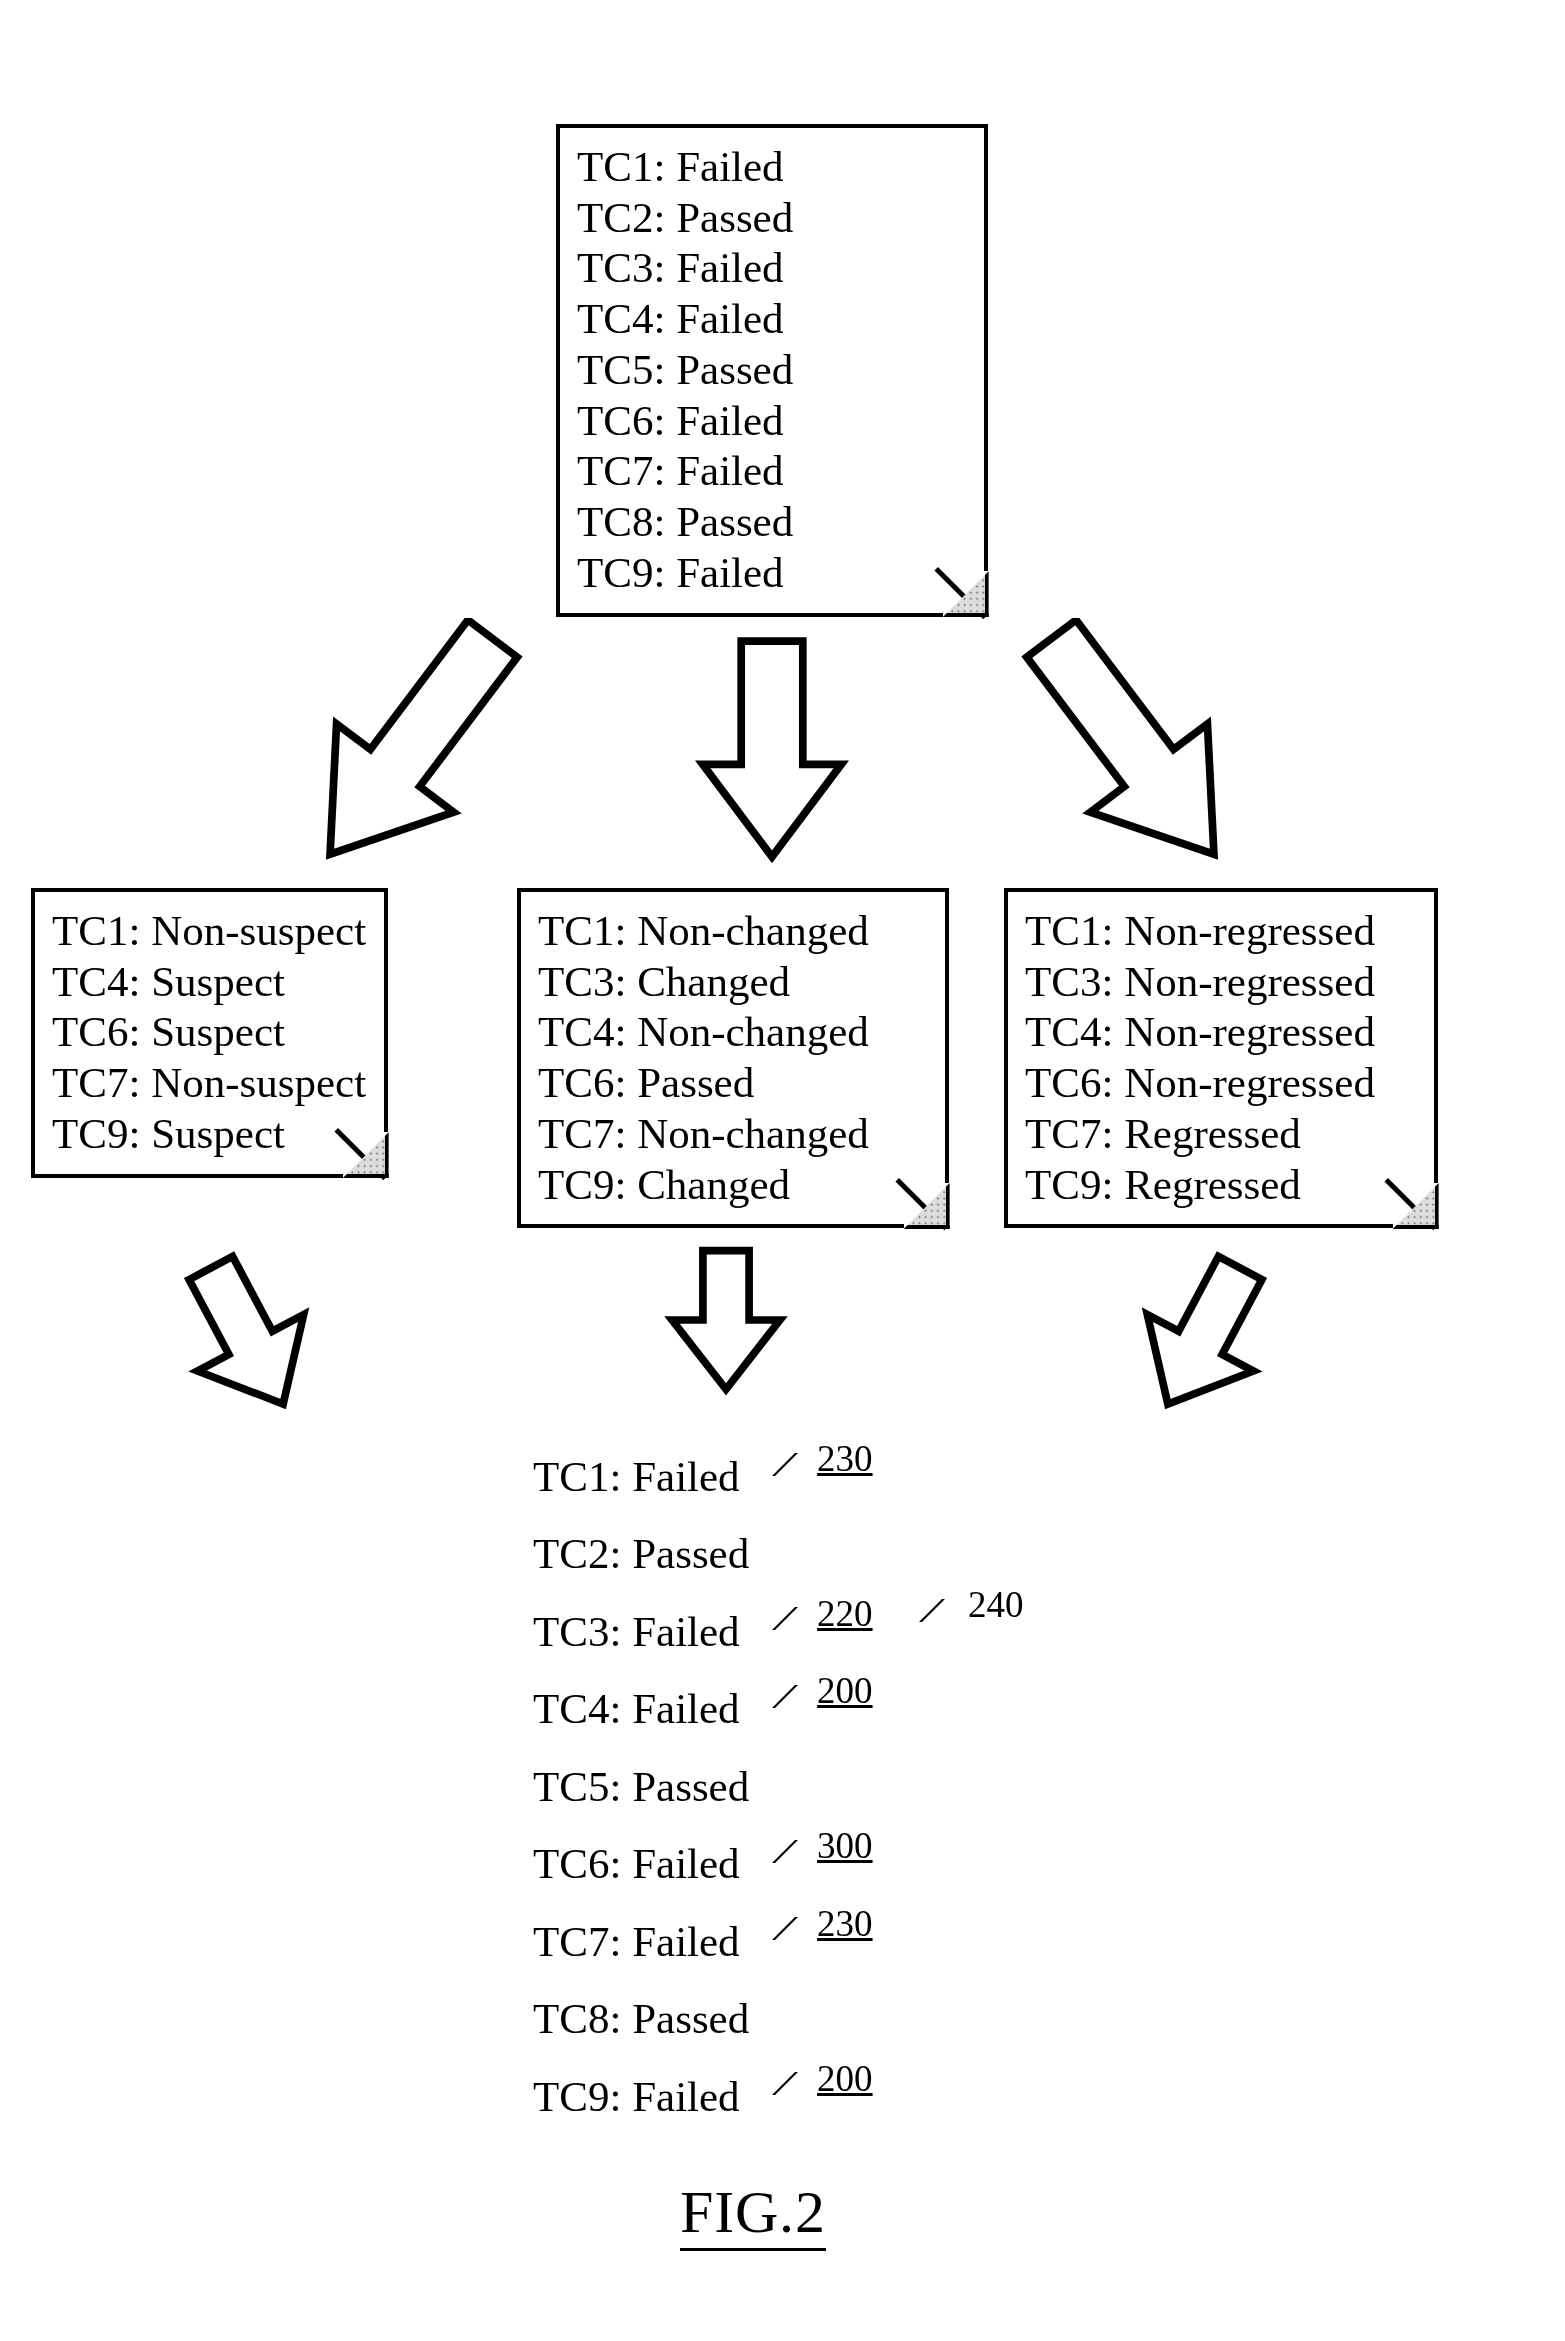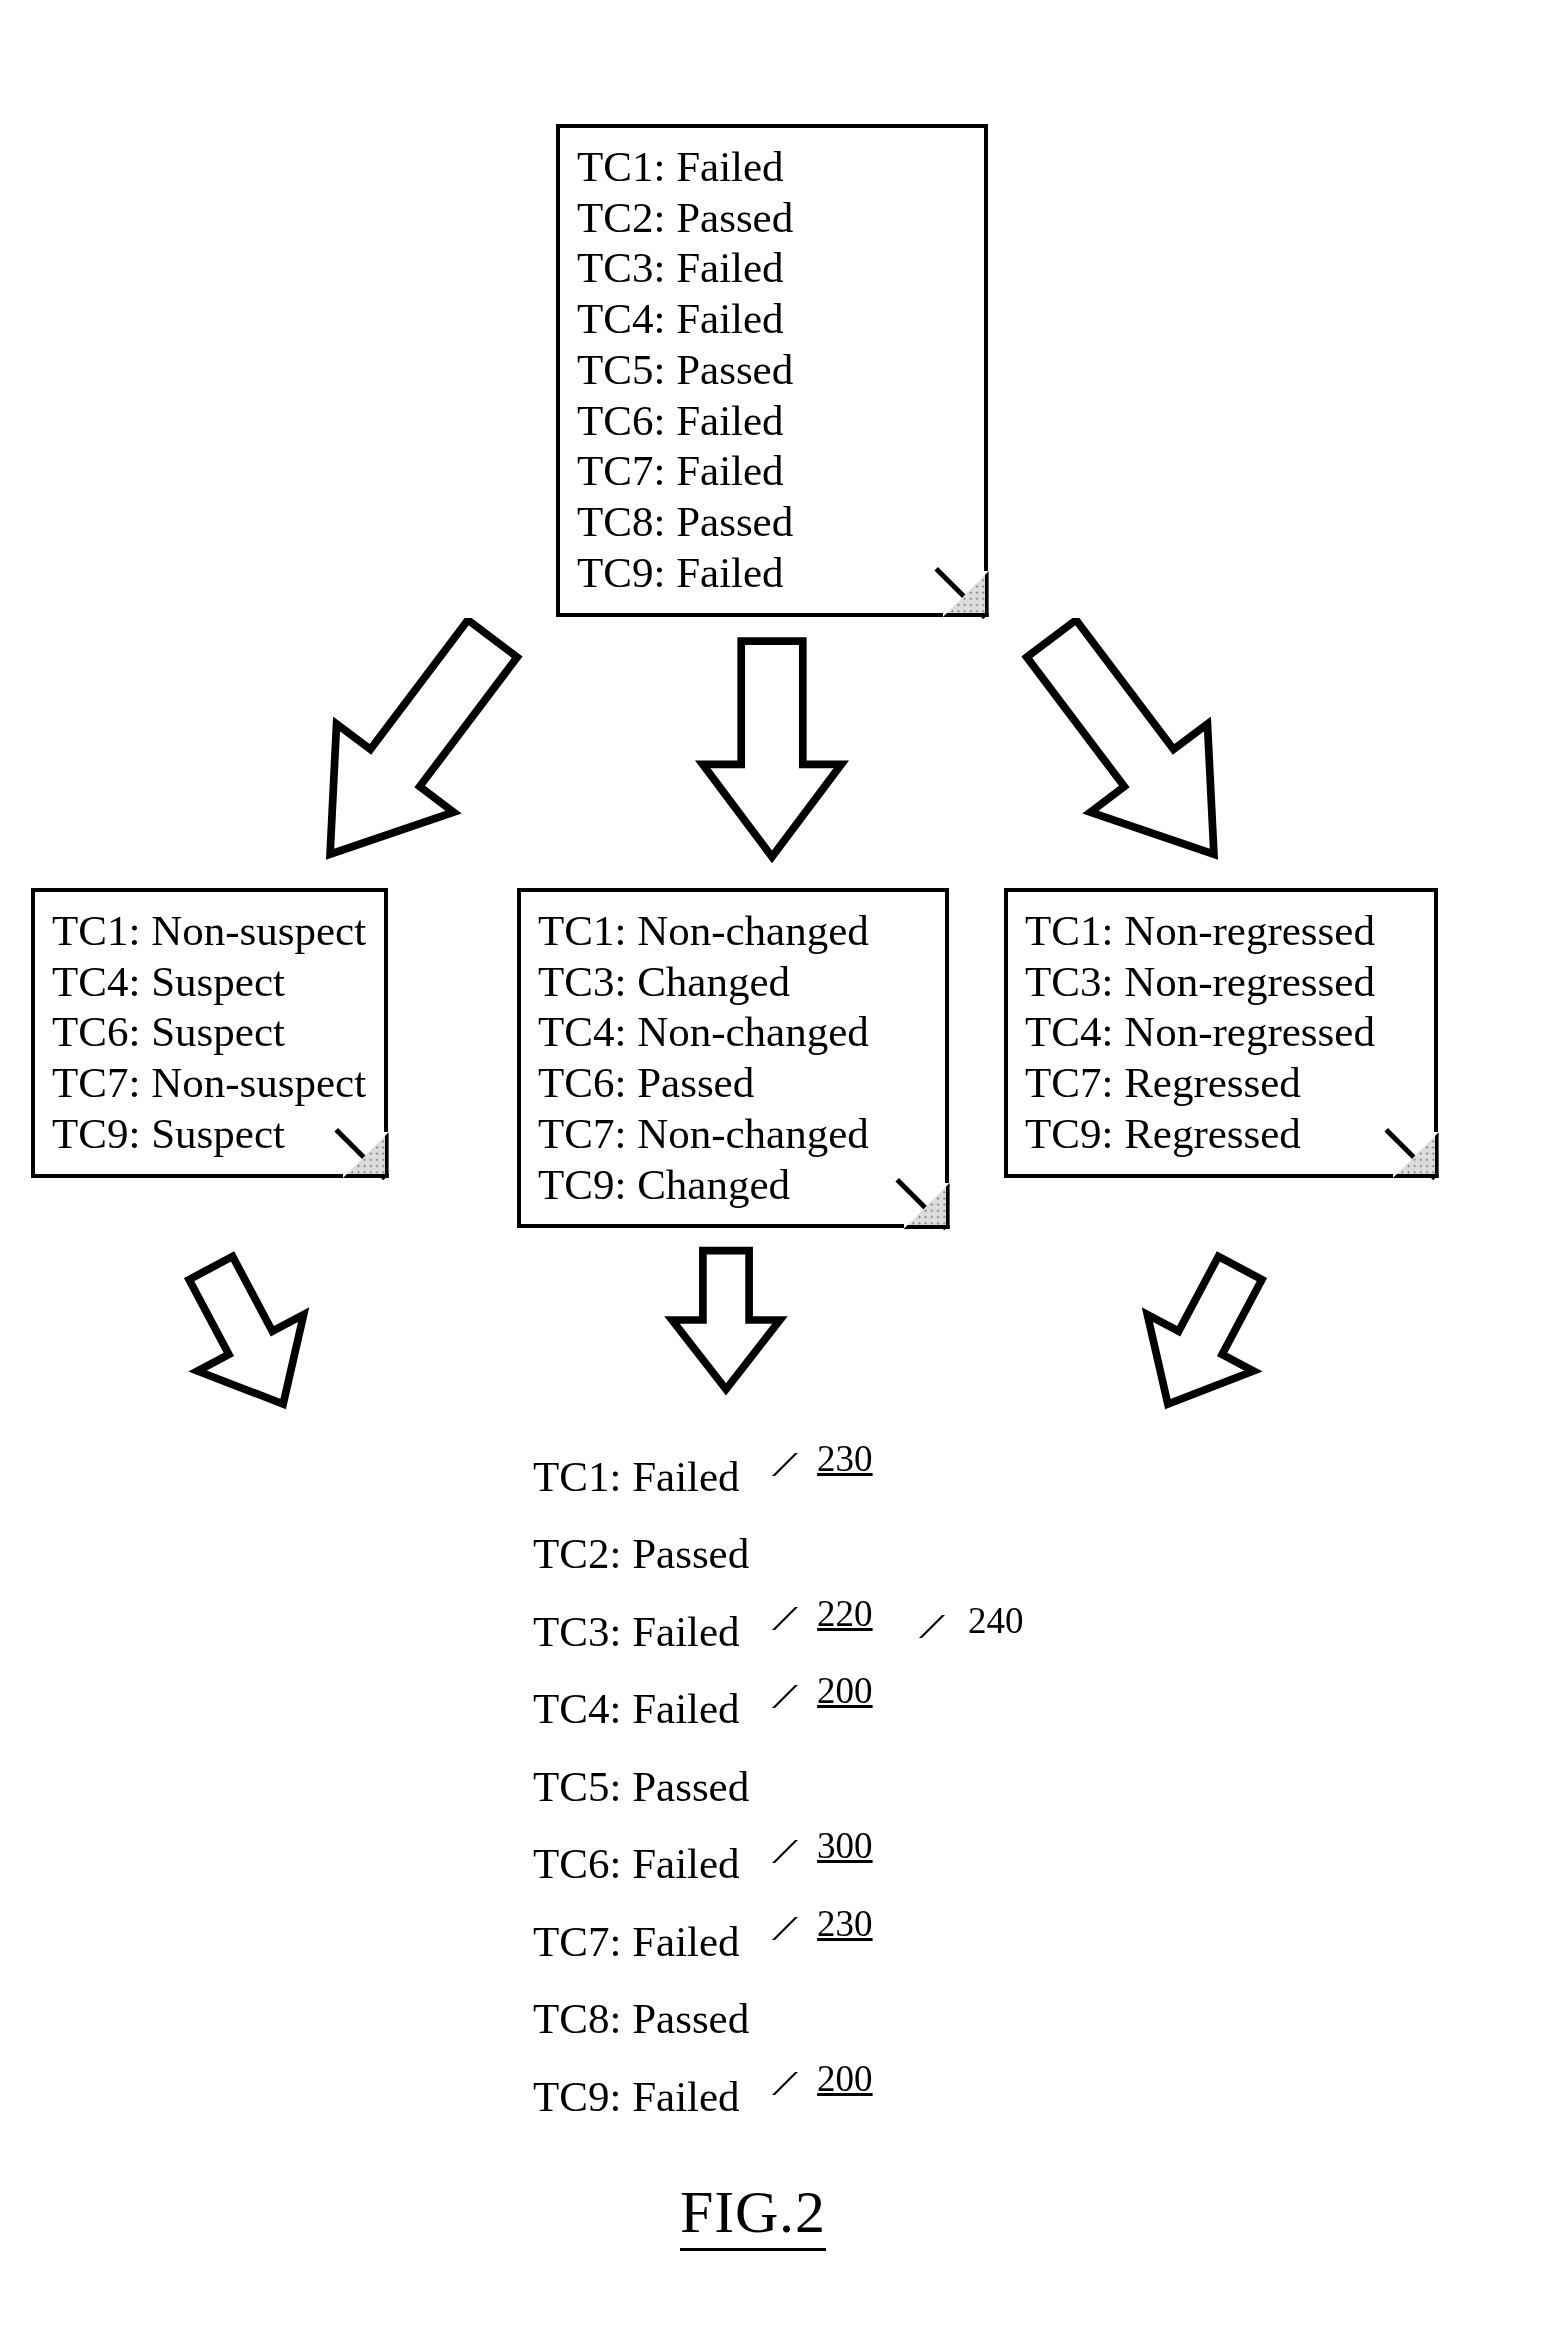--- a/index.html
+++ b/index.html
@@ -187,20 +187,21 @@
       <div class="row">TC9: Changed</div>
       <div class="fold">
         <span class="diag"></span>
       </div>
   </div>
 
   <div class="doc" id="doc-right" style="left:1004px; top:888px; width:434px;">
     <div class="row">TC1: Non-regressed</div>
       <div class="row">TC3: Non-regressed</div>
       <div class="row">TC4: Non-regressed</div>
+      <div class="row">TC6: Non-regressed</div>
       <div class="row">TC7: Regressed</div>
       <div class="row">TC9: Regressed</div>
       <div class="fold">
         <span class="diag"></span>
       </div>
   </div>
 
   <svg class="arrow" style="left:170px; top:1251px; width:154px; height:170px;" viewBox="0 0 200 220">
     <g transform="rotate(-28 100 110)">
       <polygon points="68,10 132,10 132,120 178,120 100,210 22,120 68,120"></polygon>
@@ -222,21 +223,21 @@
       <div class="row">TC2: Passed</div>
       <div class="row">TC3: Failed<span class="ref" style="left: 239px; top: -14px;"><span class="tick"></span><span>220</span></span></div>
       <div class="row">TC4: Failed<span class="ref" style="left: 239px; top: -14px;"><span class="tick"></span><span>200</span></span></div>
       <div class="row">TC5: Passed</div>
       <div class="row">TC6: Failed<span class="ref" style="left: 239px; top: -14px;"><span class="tick"></span><span>300</span></span></div>
       <div class="row">TC7: Failed<span class="ref" style="left: 239px; top: -14px;"><span class="tick"></span><span>230</span></span></div>
       <div class="row">TC8: Passed</div>
       <div class="row">TC9: Failed<span class="ref" style="left: 239px; top: -14px;"><span class="tick"></span><span>200</span></span></div>
     </div>
 
-  <div class="ref-floating" style="left:919px; top:1583px;margin-top:16px;">
+  <div class="ref-floating" style="left:919px; top:1583px;">
     <span class="tick"></span><span>240</span>
   </div>
 
   <div class="fig-caption" style="left:680px; top:2178px;">
     <span class="underline">FIG.2</span>
   </div>
 
 </div>
 
 

